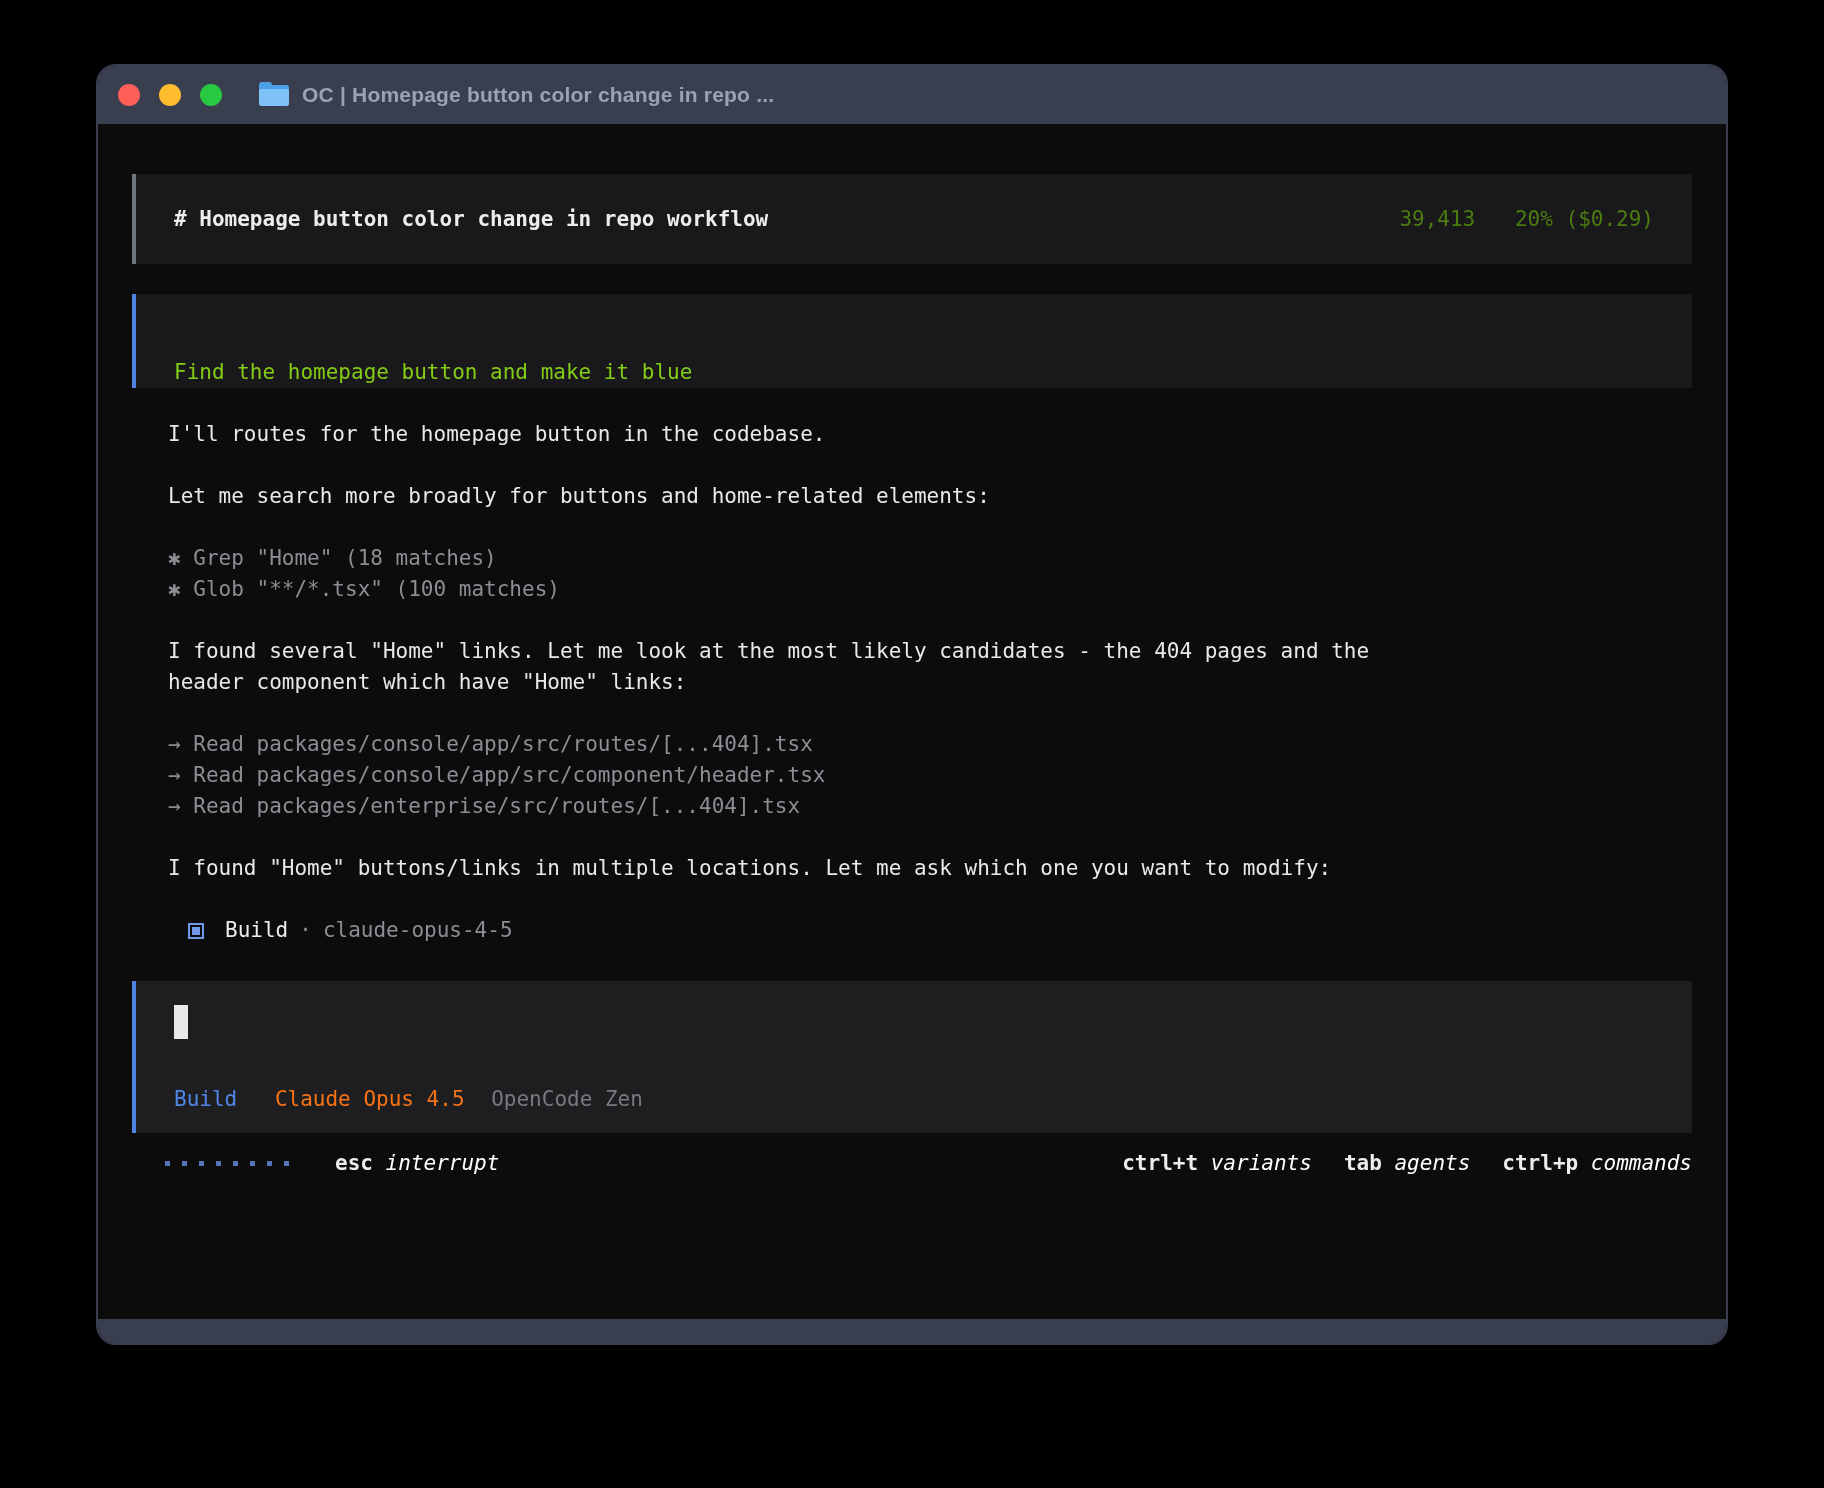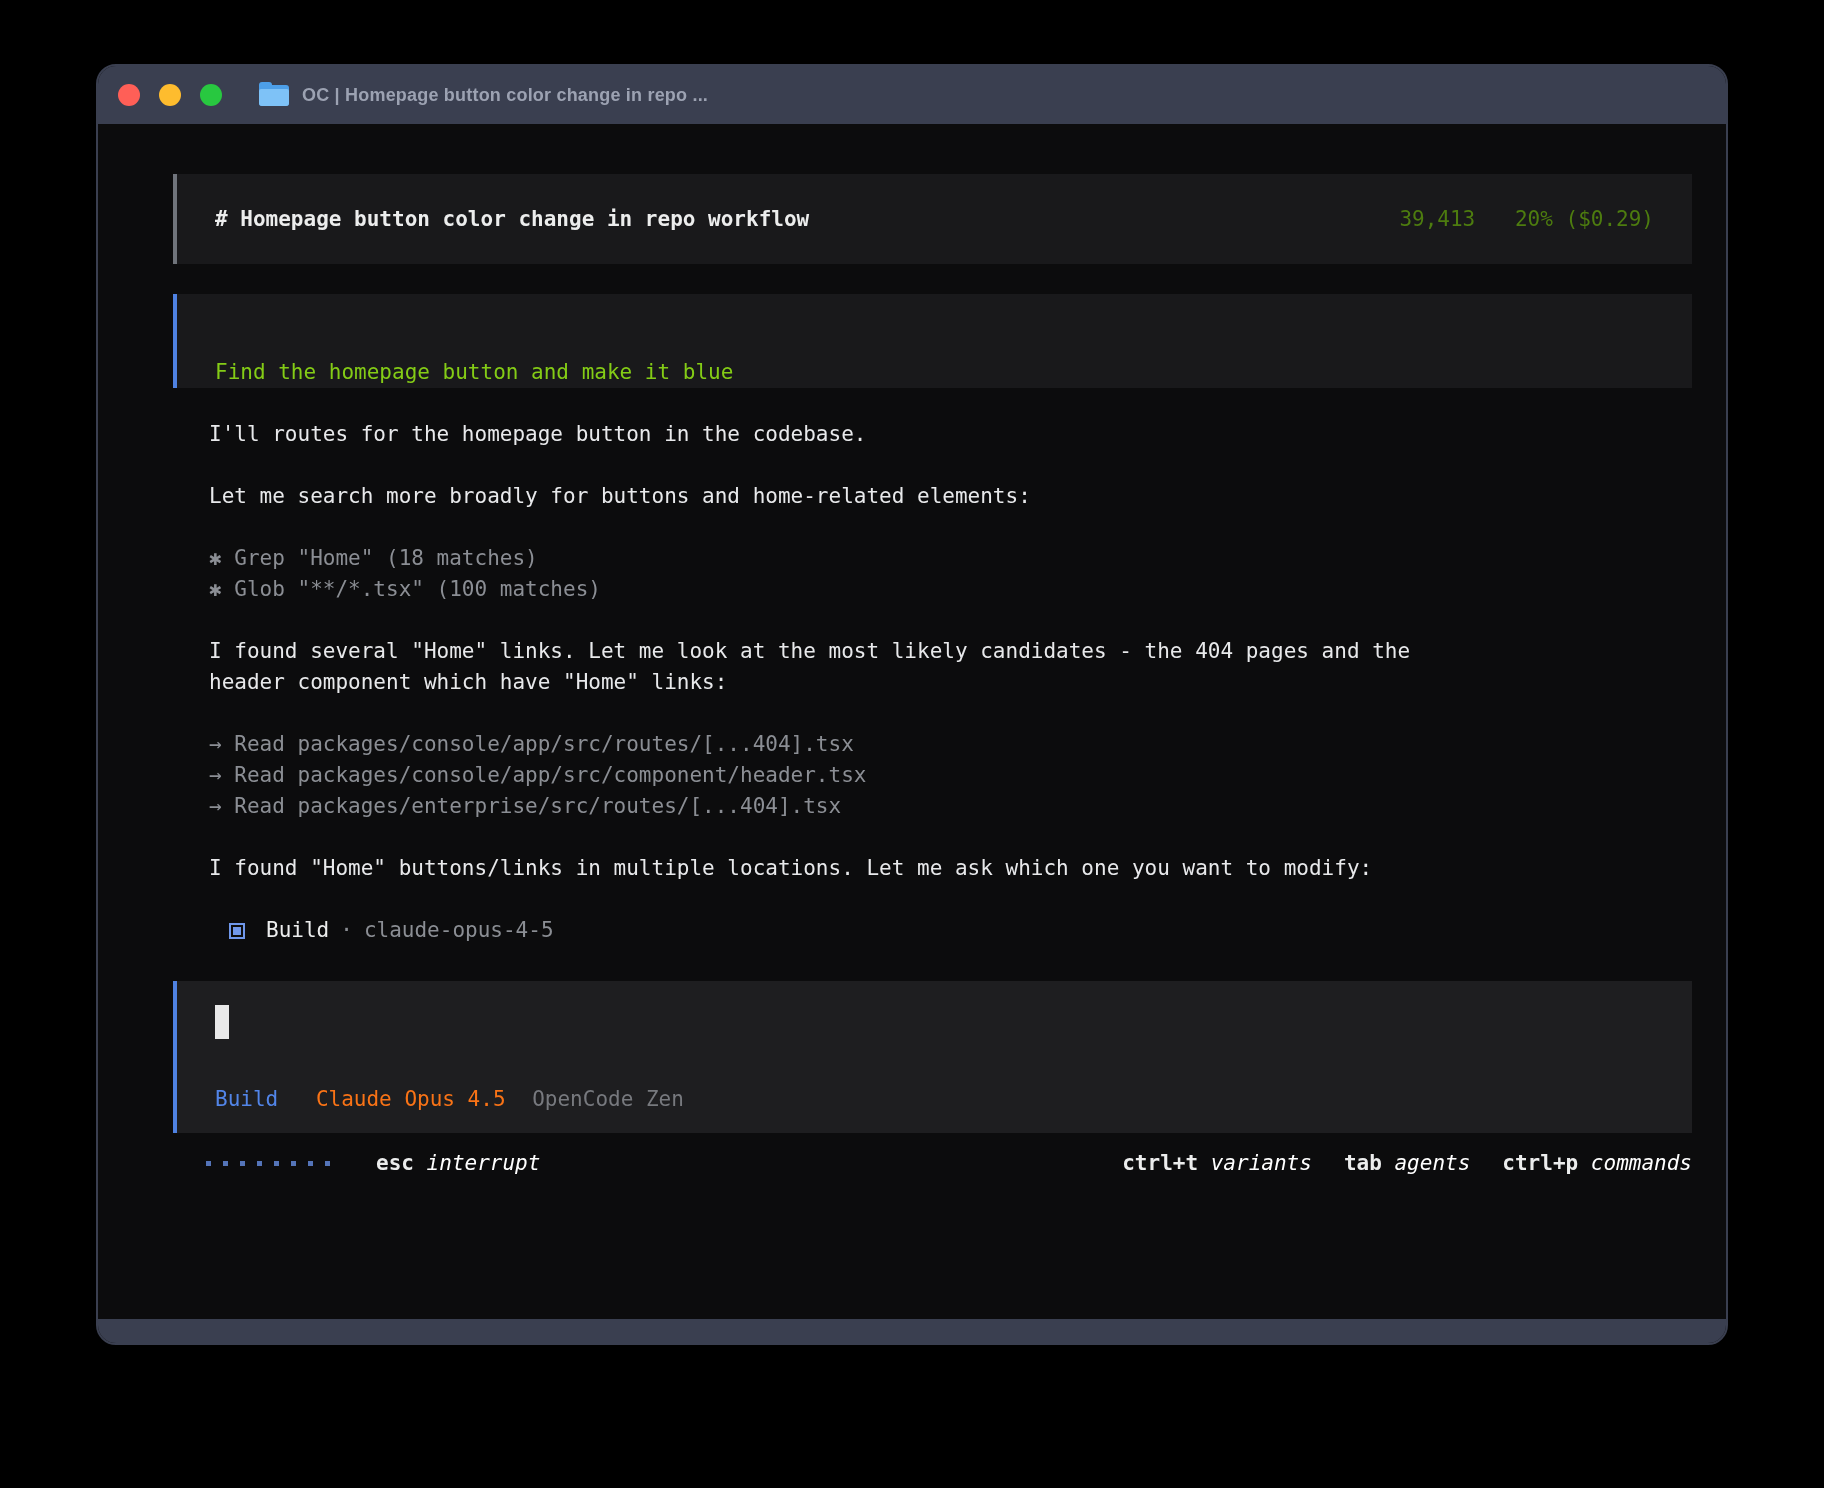--- a/index.html
+++ b/index.html
@@ -28,30 +28,30 @@
   }
   .folder .tab {
     position:absolute; left:0; top:-1px; width:13px; height:8px;
     background:#4d9fe8; border-radius:3px 3px 0 0;
   }
   .folder .front {
     position:absolute; left:0; top:6px; width:30px; height:17px;
     background:#7ec2f7; border-radius:2px 2px 3px 3px;
   }
   .win-title {
-    margin-left:13px; font-size:18px; font-weight:700; color:#9ca2b2;
+    margin-left:13px; font-size:21px; font-weight:700; color:#9ca2b2;
     letter-spacing:0.2px; white-space:nowrap;
   }
 
   
   .terminal {
     flex:1 1 auto; background:#0c0c0d; padding:50px 34px 18px;
     font-family:"DejaVu Sans Mono", monospace;
     font-size:21px; line-height:31px; color:#e8e9eb;
-    display:flex; flex-direction:column; overflow:hidden;margin-left:41px;
+    display:flex; flex-direction:column; overflow:hidden;
   }
 
   .block { background:#19191b; }
 
   .session-header {
     height:90px; border-left:4px solid #70747b; padding:0 38px;
     display:flex; align-items:center; justify-content:space-between;
   }
   .session-header .title { font-weight:700; color:#eceded; white-space:nowrap; }
   .session-header .stats { color:#4d7c0f; white-space:nowrap; }

